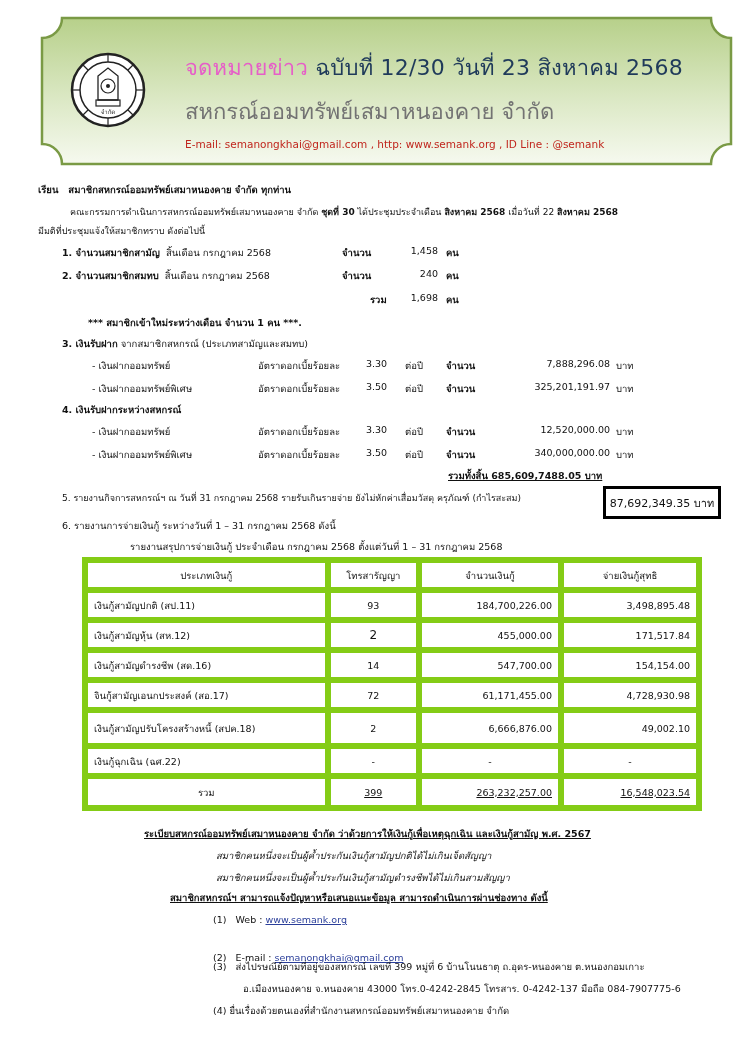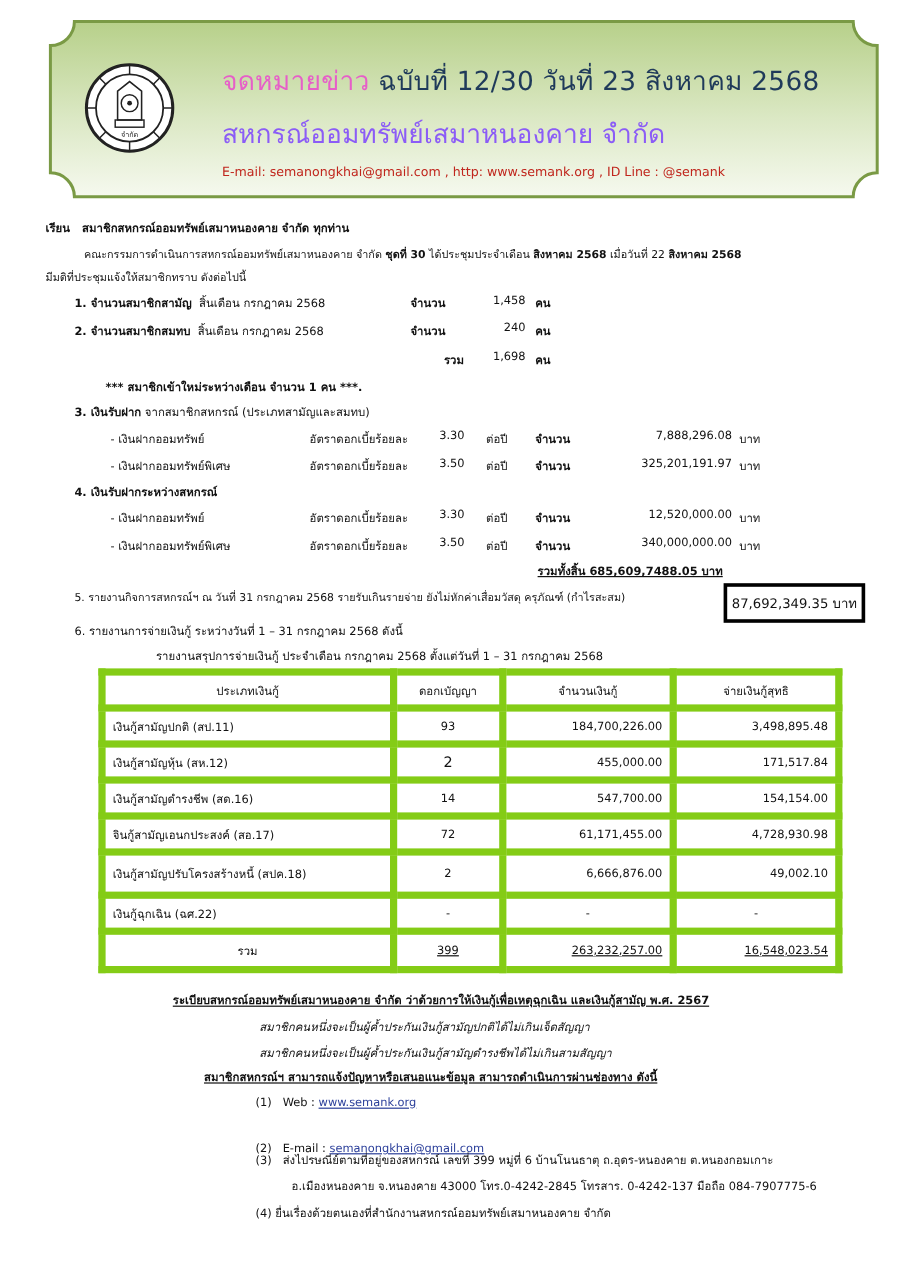--- a/index.html
+++ b/index.html
@@ -14,21 +14,21 @@
   .banner svg.frame { position: absolute; left: 0; top: 0; }
   .logo {
     position: absolute; left: 30px; top: 26px; width: 76px; height: 96px;
   }
   .title1 {
     position: absolute; left: 145px; top: 34px; font-size: 22px; color: #1f3a5a;
     white-space: nowrap; letter-spacing: 0.2px;
   }
   .title1 .pink { color: #e65fc8; }
   .title2 {
-    position: absolute; left: 145px; top: 78px; font-size: 22px; color: #8b5cf6; white-space: nowrap;
+    position: absolute; left: 145px; top: 78px; font-size: 22px; color: #737373; white-space: nowrap;
   }
   .contact {
     position: absolute; left: 145px; top: 122px; font-size: 10.5px; color: #c0261d; white-space: nowrap;
   }
   
   .abs { position: absolute; white-space: nowrap; }
   .b { font-weight: bold; }
   .u { text-decoration: underline; }
   .i { font-style: italic; }
   .lnk { color: #2b3f9a; text-decoration: underline; }
@@ -183,21 +183,21 @@
 <table class="loans">
   <colgroup>
     <col style="width:246px">
       <col style="width:92px">
       <col style="width:143px">
       <col style="width:139px">
   </colgroup>
   <thead>
     <tr>
       <th>ประเภทเงินกู้</th>
-      <th>ดอกเบัญญา</th>
+      <th>โทรสารัญญา</th>
       <th>จำนวนเงินกู้</th>
       <th>จ่ายเงินกู้สุทธิ</th>
     </tr>
   </thead>
   <tbody>
     <tr>
       <td>เงินกู้สามัญปกติ (สป.11)</td>
       <td class="c">93</td>
       <td class="num">184,700,226.00</td>
       <td class="num">3,498,895.48</td>

